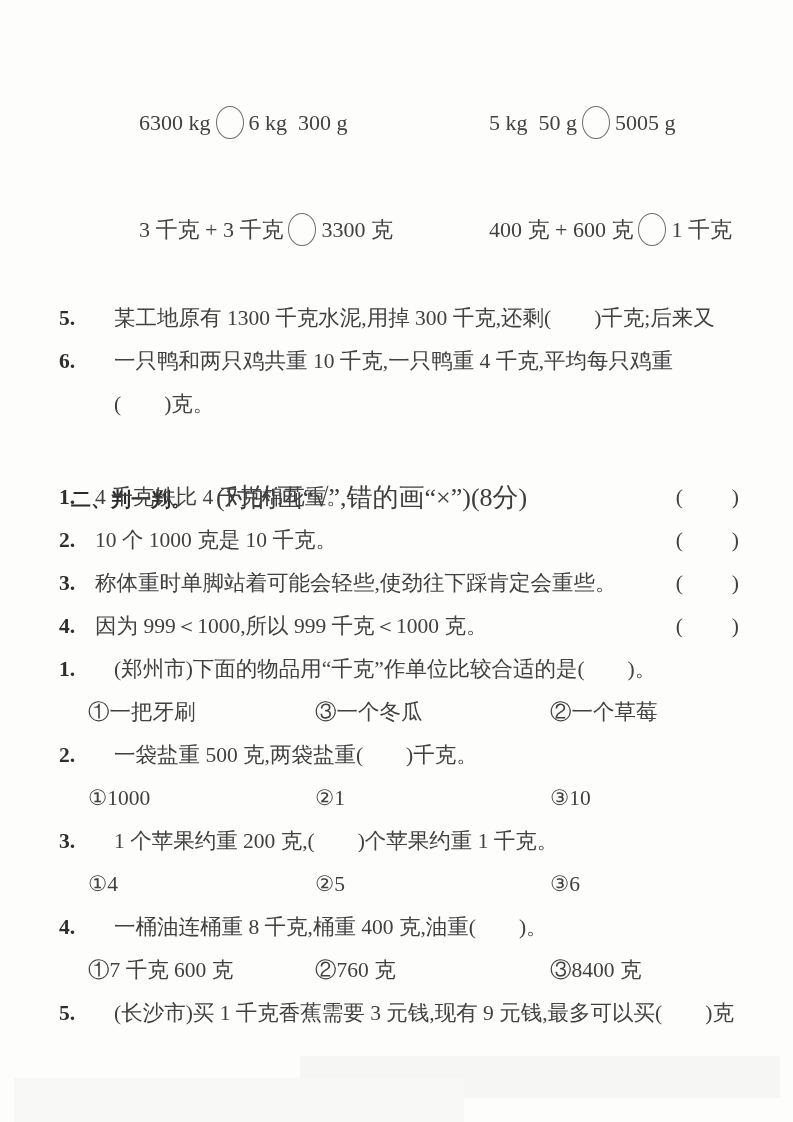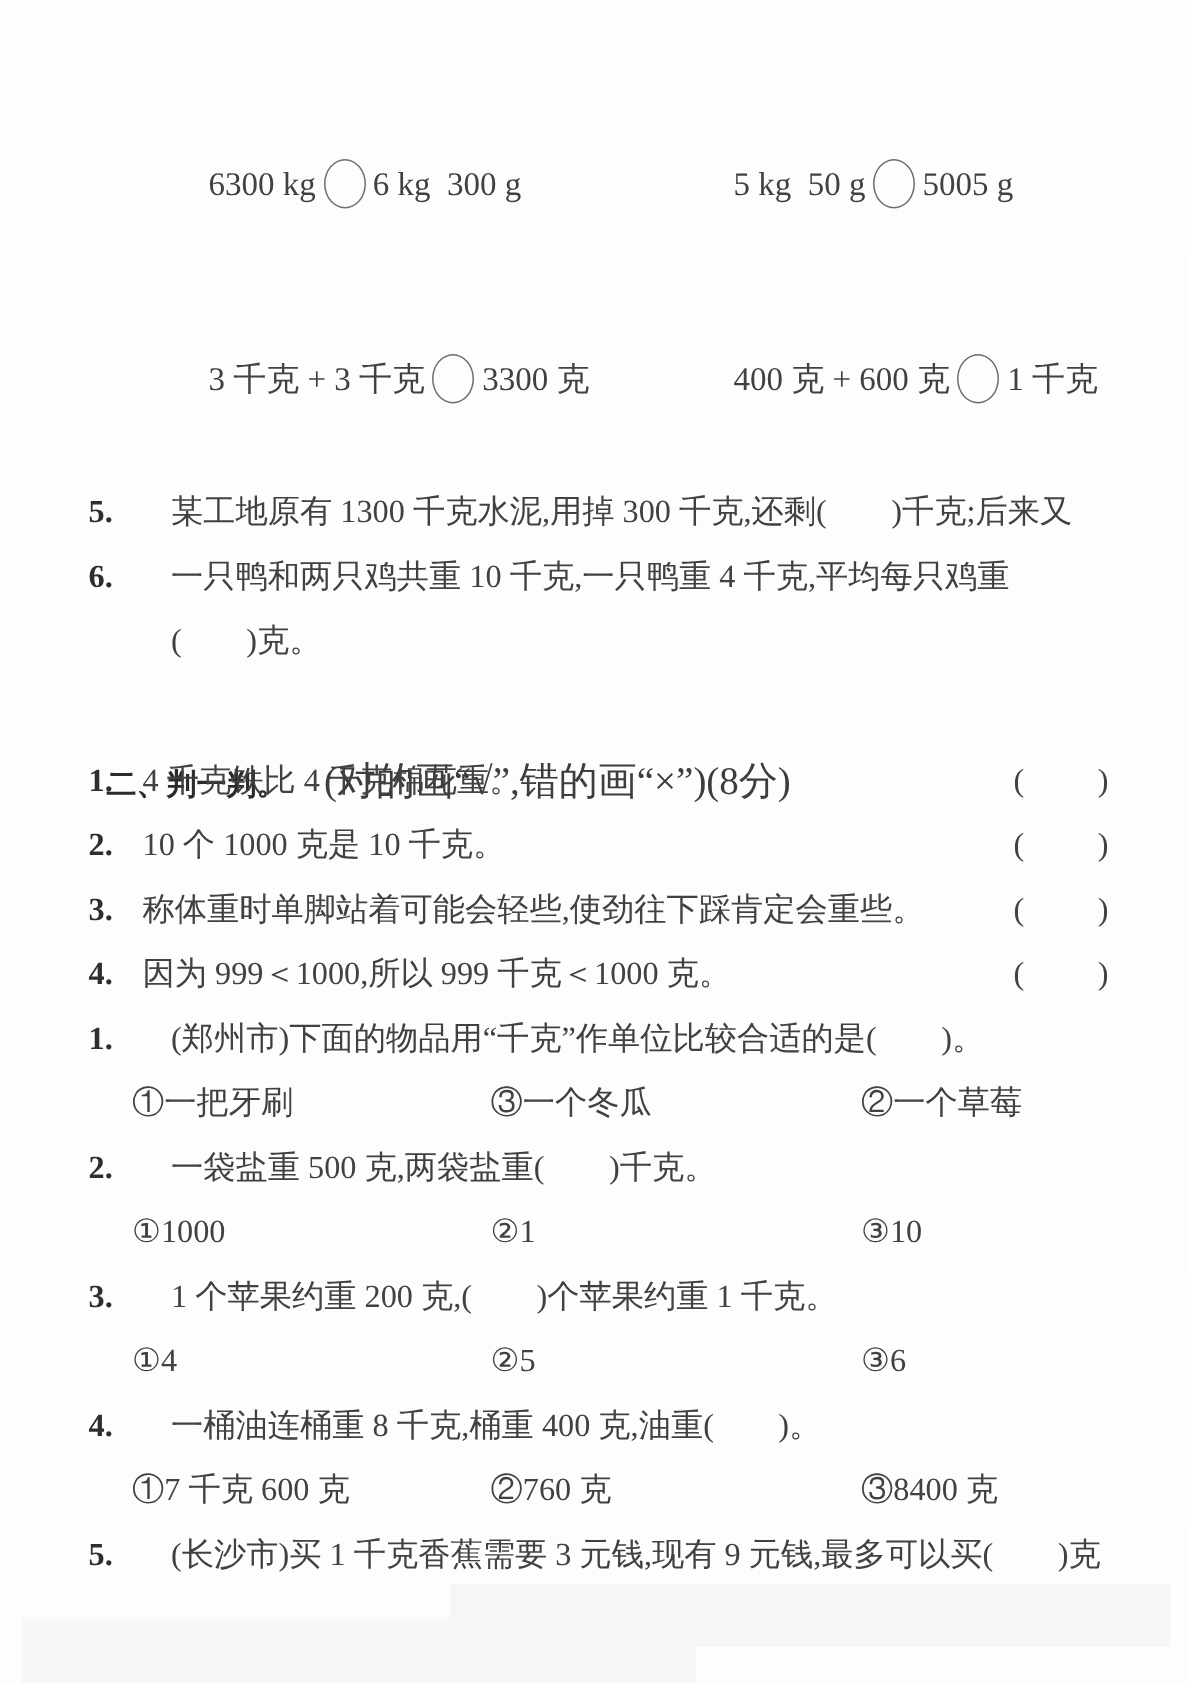--- a/index.html
+++ b/index.html
@@ -17,21 +17,21 @@
   .smudge-1 { left:300px; top:1056px; width:480px; height:42px; }
   .smudge-2 { left:14px; top:1078px; width:450px; height:44px; background:#f8f8f7; }
 
   .content { position:absolute; top:72px; left:0; width:793px; }
 
   
   .cmp-grid {
     margin-left:95px;
     display:grid;
     grid-template-columns:350px auto;
-    row-gap:28px;
+    row-gap:5px;
     font-size:22px;
     line-height:34px;
   }
   .cmp-item { white-space:pre; }
   .cmp-circle {
     display:inline-block;
     width:28px; height:33px;
     border:1.6px solid #6d6d6d;
     border-radius:50%;
     vertical-align:-9px;
@@ -55,21 +55,20 @@
   .jtext { white-space:pre-wrap;font-family:Liberation Serif, serif; }
   .jblank { margin-left:auto; padding-right:52px; white-space:pre-wrap; letter-spacing:2px; }
 
   
   .opts {
     display:grid;
     grid-template-columns:227px 235px auto;
     margin-left:88px;
     height:43px; line-height:43px;
     font-size:21.5px;
-    gap:12px;
   }
   .opt { white-space:pre-wrap; }
 </style>
 </head>
 <body>
 
 <div class="page">
   <div class="smudge smudge-1"></div>
   <div class="smudge smudge-2"></div>
 

